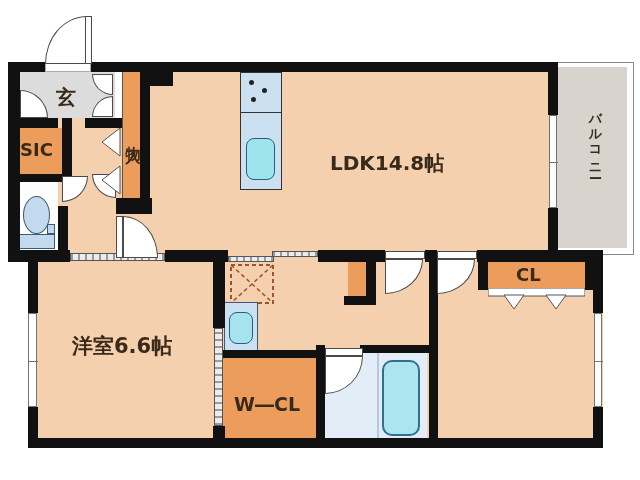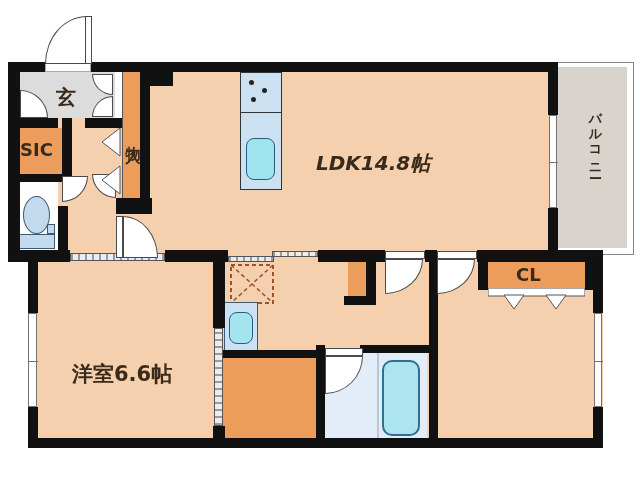--- a/index.html
+++ b/index.html
@@ -55,20 +55,21 @@
   <svg style="left:229px;top:263px;" width="46" height="42" viewBox="0 0 46 42">
     <rect x="2" y="2" width="42" height="38" fill="none" stroke="#a0522d" stroke-width="2" stroke-dasharray="4 3"></rect>
     <line x1="2" y1="2" x2="44" y2="40" stroke="#a0522d" stroke-width="1.5" stroke-dasharray="4 3"></line>
     <line x1="44" y1="2" x2="2" y2="40" stroke="#a0522d" stroke-width="1.5" stroke-dasharray="4 3"></line>
   </svg>
   <div style="left:224px;top:302px;width:34px;height:50px;background:#cbe0f1;border:1px solid #3d5a75;"></div>
   <div style="left:229px;top:312px;width:24px;height:32px;background:#a5e3ef;border:1px solid #24607d;border-radius:8px;"></div>
   <div class="orange" style="left:348px;top:262px;width:18px;height:36px;"></div>
 
   <div class="orange" style="left:222px;top:358px;width:94px;height:82px;"></div>
+  <div class="lbl" style="left:234px;top:393px;font-size:19px;">W―CL</div>
 
   <div style="left:325px;top:352px;width:102px;height:88px;background:#e3edf7;"></div>
   <div style="left:377px;top:352px;width:2px;height:88px;background:#b8c8d8;"></div>
   <div style="left:382px;top:360px;width:38px;height:76px;background:#ace4f0;border:2px solid #2f6f8f;border-radius:10px;"></div>
 
   <div class="orange" style="left:488px;top:262px;width:97px;height:26px;"></div>
   <div class="lbl" style="left:516px;top:264px;font-size:18px;">CL</div>
   <svg style="left:488px;top:288px;" width="97" height="22" viewBox="0 0 97 22">
     <rect x="0" y="0" width="97" height="8" fill="#fff" stroke="#555" stroke-width="1"></rect>
     <polygon points="16,7 26,21 36,7" fill="#fff" stroke="#555" stroke-width="1"></polygon>
@@ -154,16 +155,16 @@
   <div class="door" style="left:385px;top:259px;width:38px;height:35px;border-radius:0 0 100% 0;"></div>
 
   <div class="leaf" style="left:437px;top:251px;width:40px;height:8px;"></div>
   <div class="door" style="left:437px;top:259px;width:38px;height:35px;border-radius:0 0 100% 0;"></div>
 
   <div class="leaf" style="left:325px;top:348px;width:38px;height:8px;"></div>
   <div class="door" style="left:325px;top:356px;width:38px;height:38px;border-radius:0 0 100% 0;"></div>
 
   <div class="lbl" style="left:56px;top:84px;font-size:20px;">玄</div>
   <div class="lbl" style="left:20px;top:139px;font-size:18px;">SIC</div>
-  <div class="lbl" style="left:316px;top:150px;font-size:20px;font-style:italic;">LDK14.8帖</div>
-  <div class="lbl" style="left:72px;top:332px;font-size:21px;margin-top:28px;">洋室6.6帖</div>
+  <div class="lbl" style="left:330px;top:150px;font-size:20px;">LDK14.8帖</div>
+  <div class="lbl" style="left:72px;top:332px;font-size:21px;">洋室6.6帖</div>
 
 </div>
 
 </body></html>

